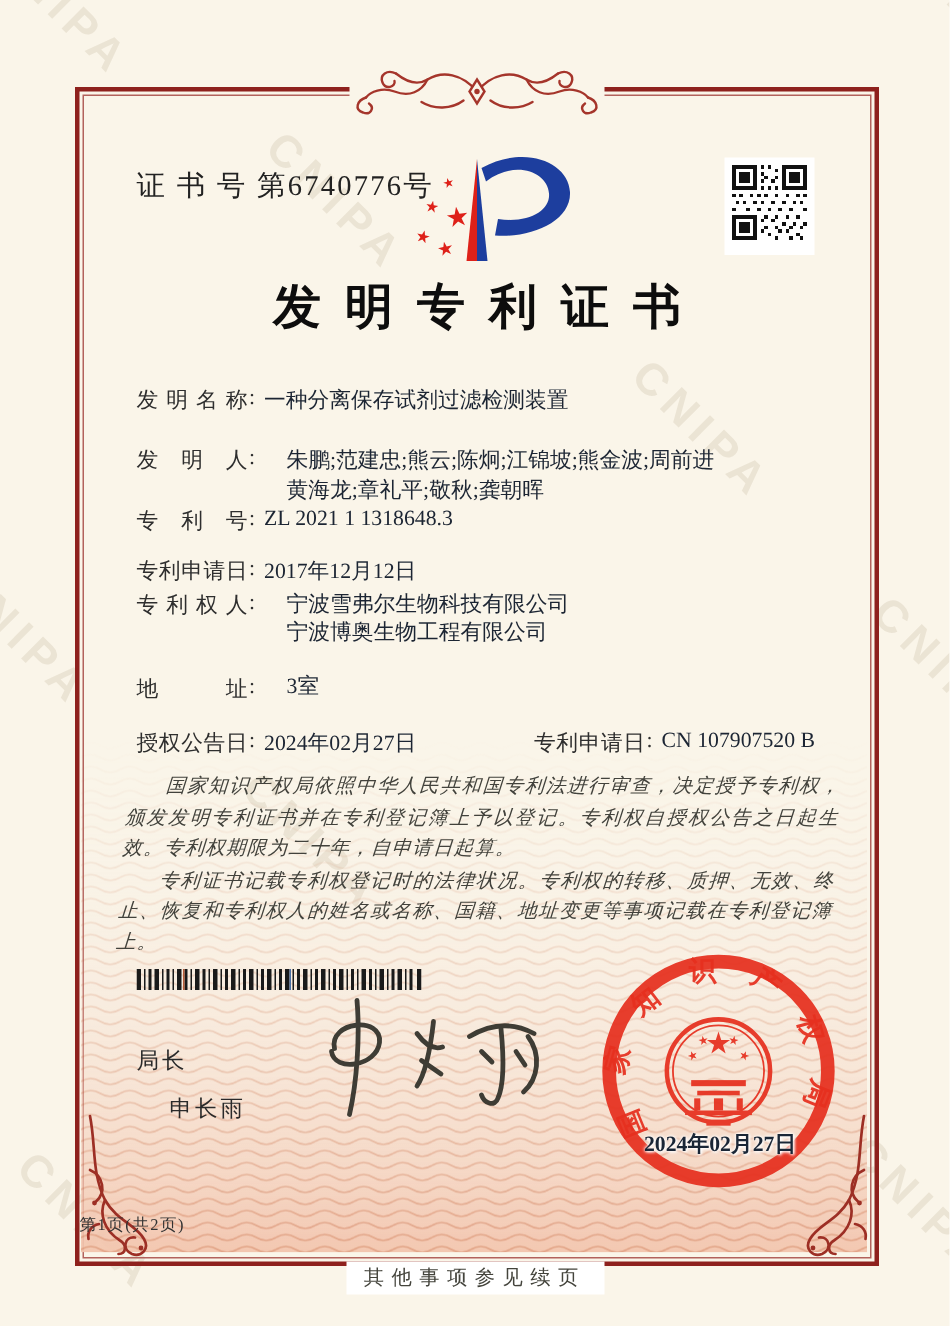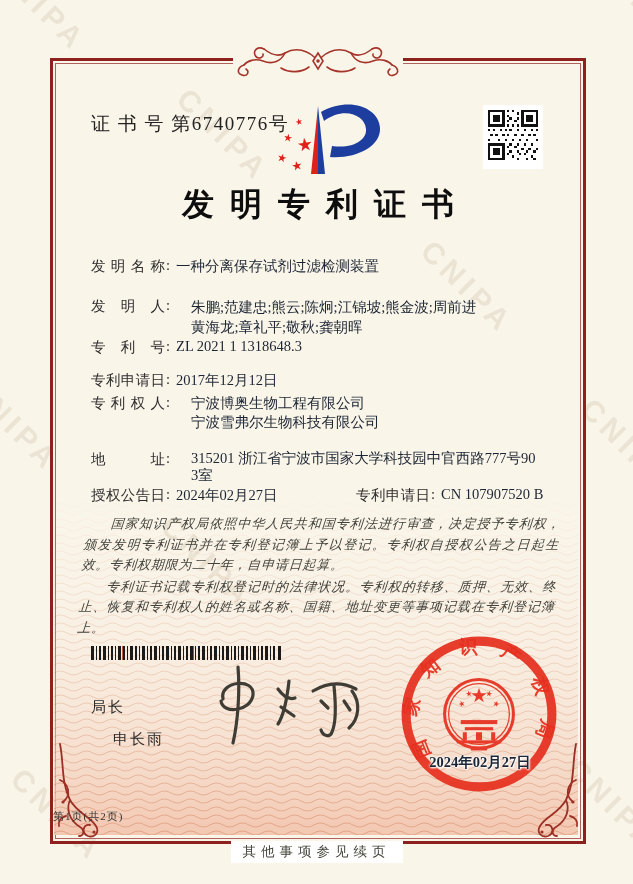--- a/index.html
+++ b/index.html
@@ -200,24 +200,24 @@
         <div class="f-row" style="top:236px">
           <span class="f-label">发明人</span><span class="f-colon">:</span><span class="f-value lh20"><span class="ln">朱鹏;范建忠;熊云;陈炯;江锦坡;熊金波;周前进</span><span class="ln">黄海龙;章礼平;敬秋;龚朝晖</span></span>
         </div>
         <div class="f-row" style="top:277px">
           <span class="f-label">专利号</span><span class="f-colon">:</span><span class="f-value">ZL 2021 1 1318648.3</span>
         </div>
         <div class="f-row" style="top:310px">
           <span class="f-label">专利申请日</span><span class="f-colon">:</span><span class="f-value">2017年12月12日</span>
         </div>
         <div class="f-row" style="top:333px">
-          <span class="f-label">专利权人</span><span class="f-colon">:</span><span class="f-value lh19"><span class="ln">宁波博奥生物工程有限公司</span><span class="ln">宁波雪弗尔生物科技有限公司</span></span>
+          <span class="f-label">专利权人</span><span class="f-colon">:</span><span class="f-value lh19"><span class="ln">宁波雪弗尔生物科技有限公司</span><span class="ln">宁波博奥生物工程有限公司</span></span>
         </div>
         <div class="f-row" style="top:389px">
-          <span class="f-label">地址</span><span class="f-colon">:</span><span class="f-value lh17"><span class="ln">315201 浙江省宁波市国家大学科技园中官西路777号90</span><span class="ln">3室</span></span>
+          <span class="f-label">地址</span><span class="f-colon">:</span><span class="f-value lh17"><span class="ln">3室</span></span>
         </div>
         <div class="f-row" style="top:425px">
           <span class="f-label">授权公告日</span><span class="f-colon">:</span><span class="f-value">2024年02月27日</span>
           <span class="f-pair2">
             <span class="f-label">专利申请日</span><span class="f-colon">:</span><span class="f-value">CN 107907520 B</span>
           </span>
         </div>
       </div>
 
       <div class="legal">

